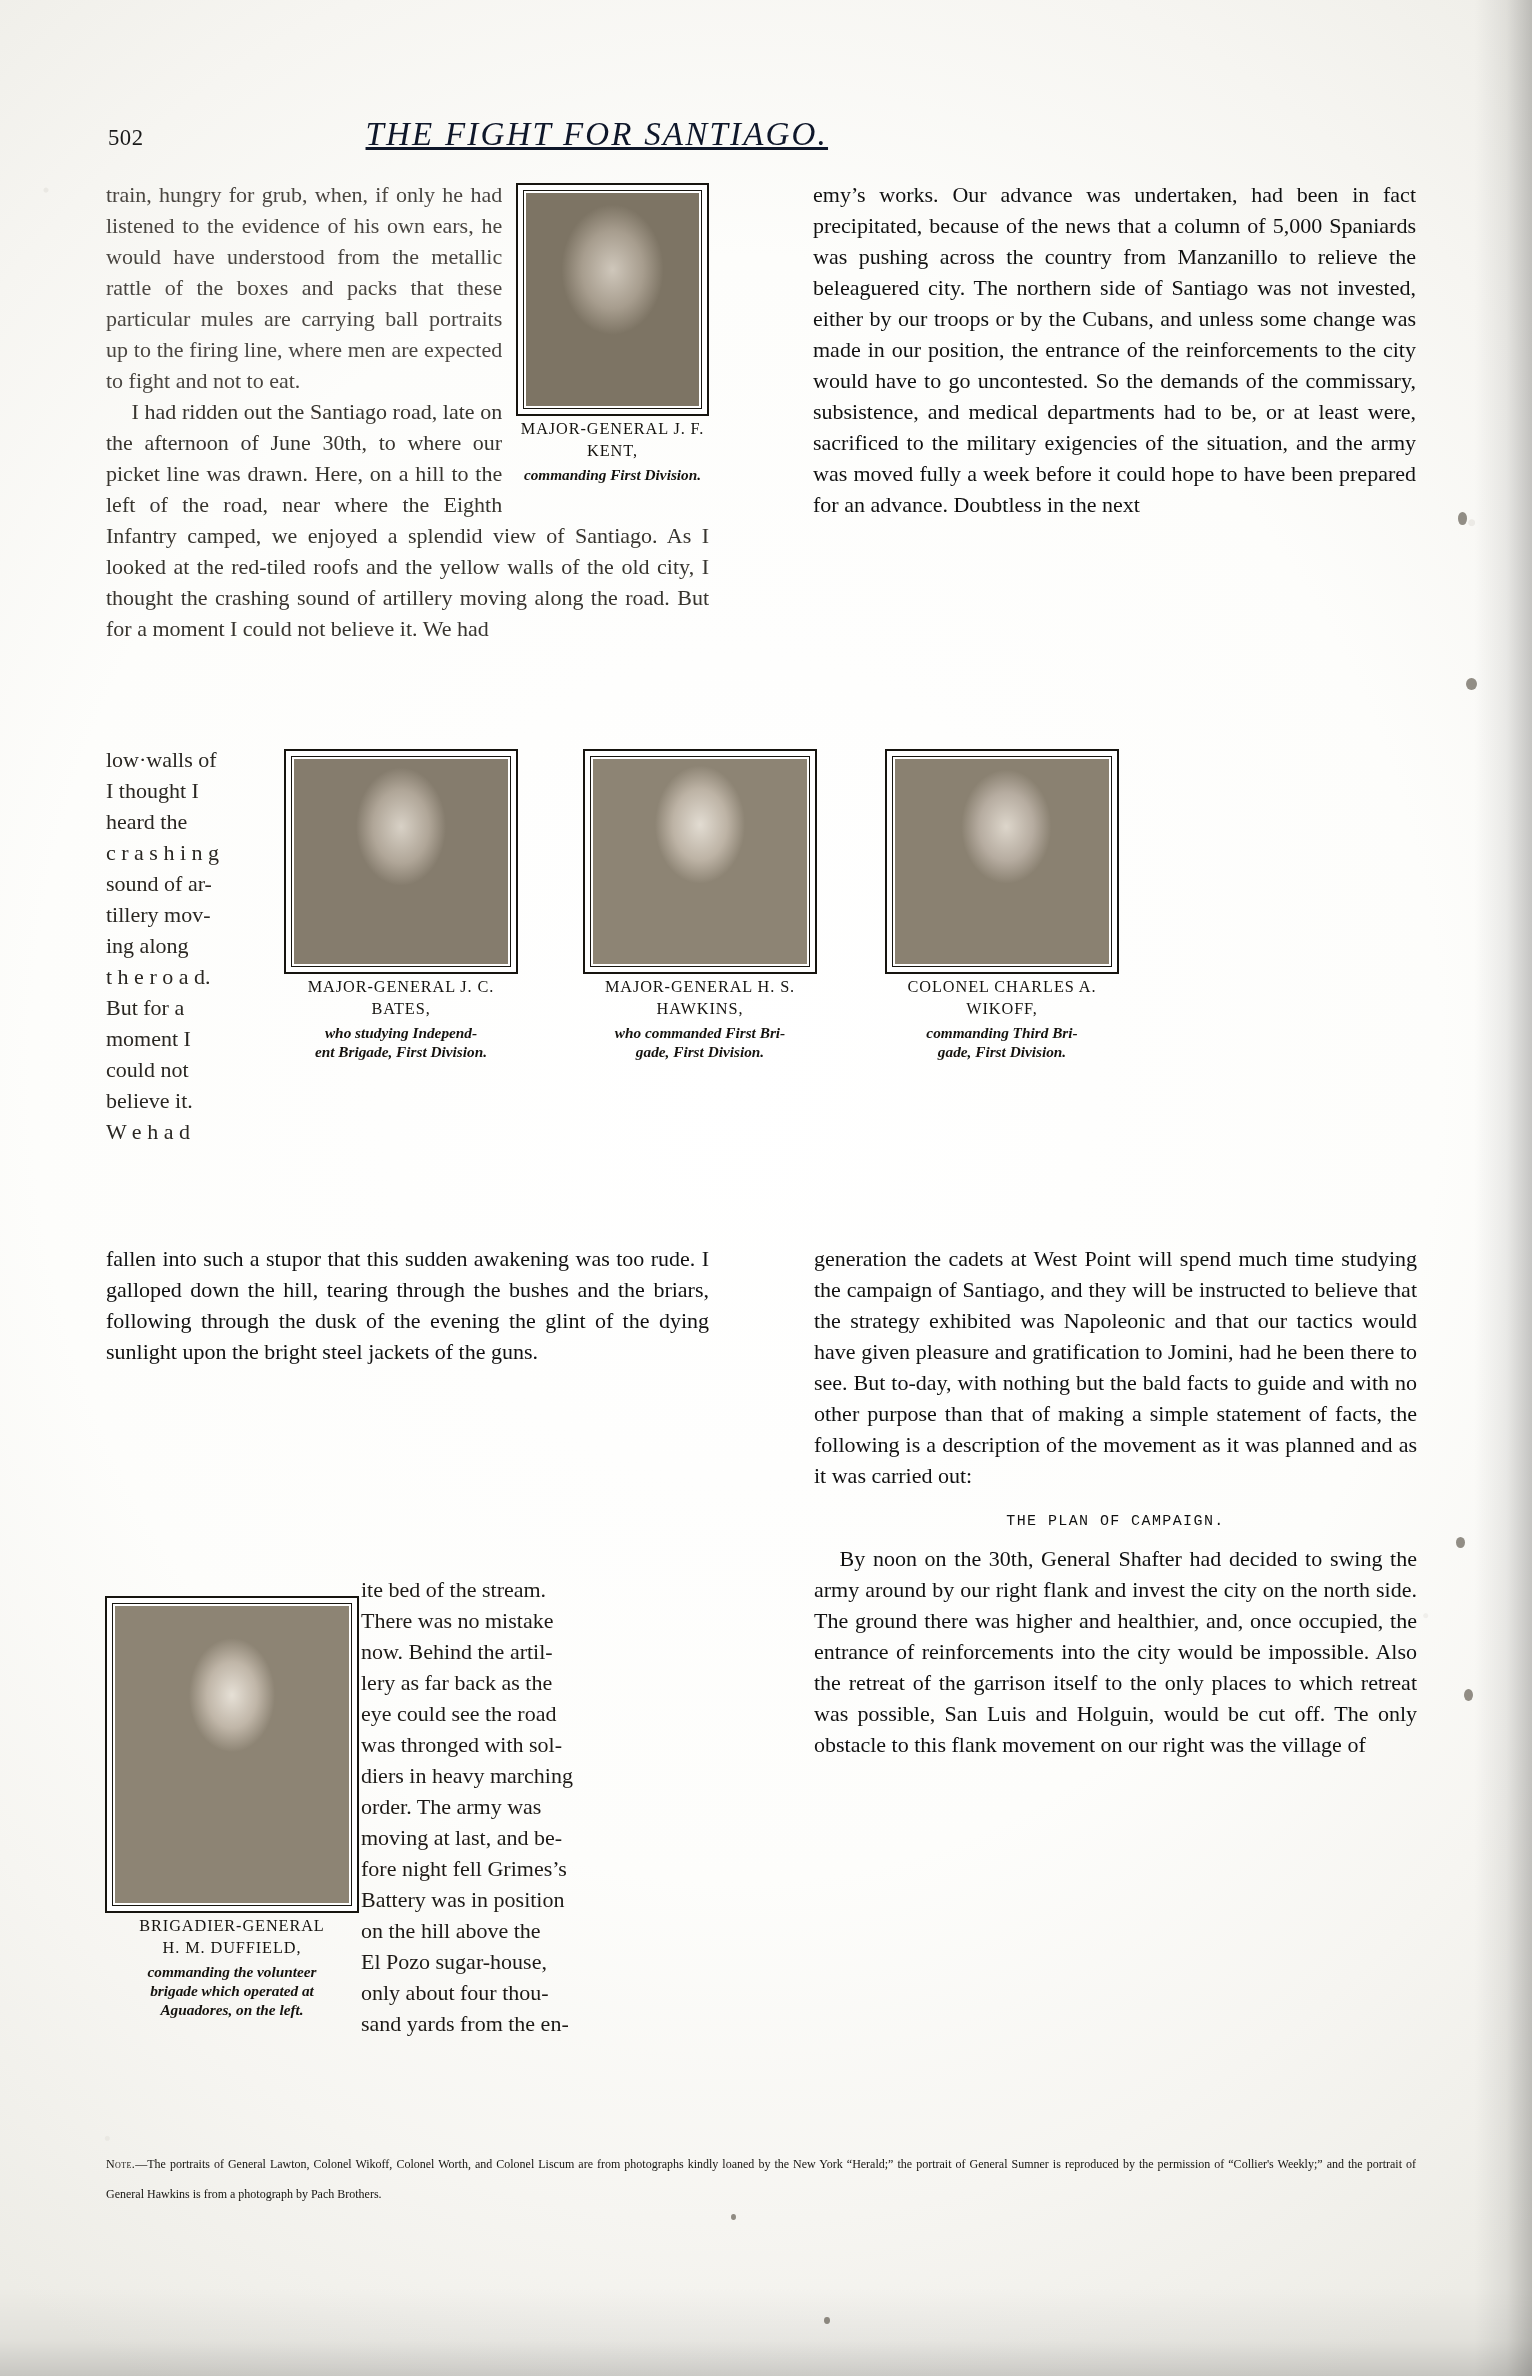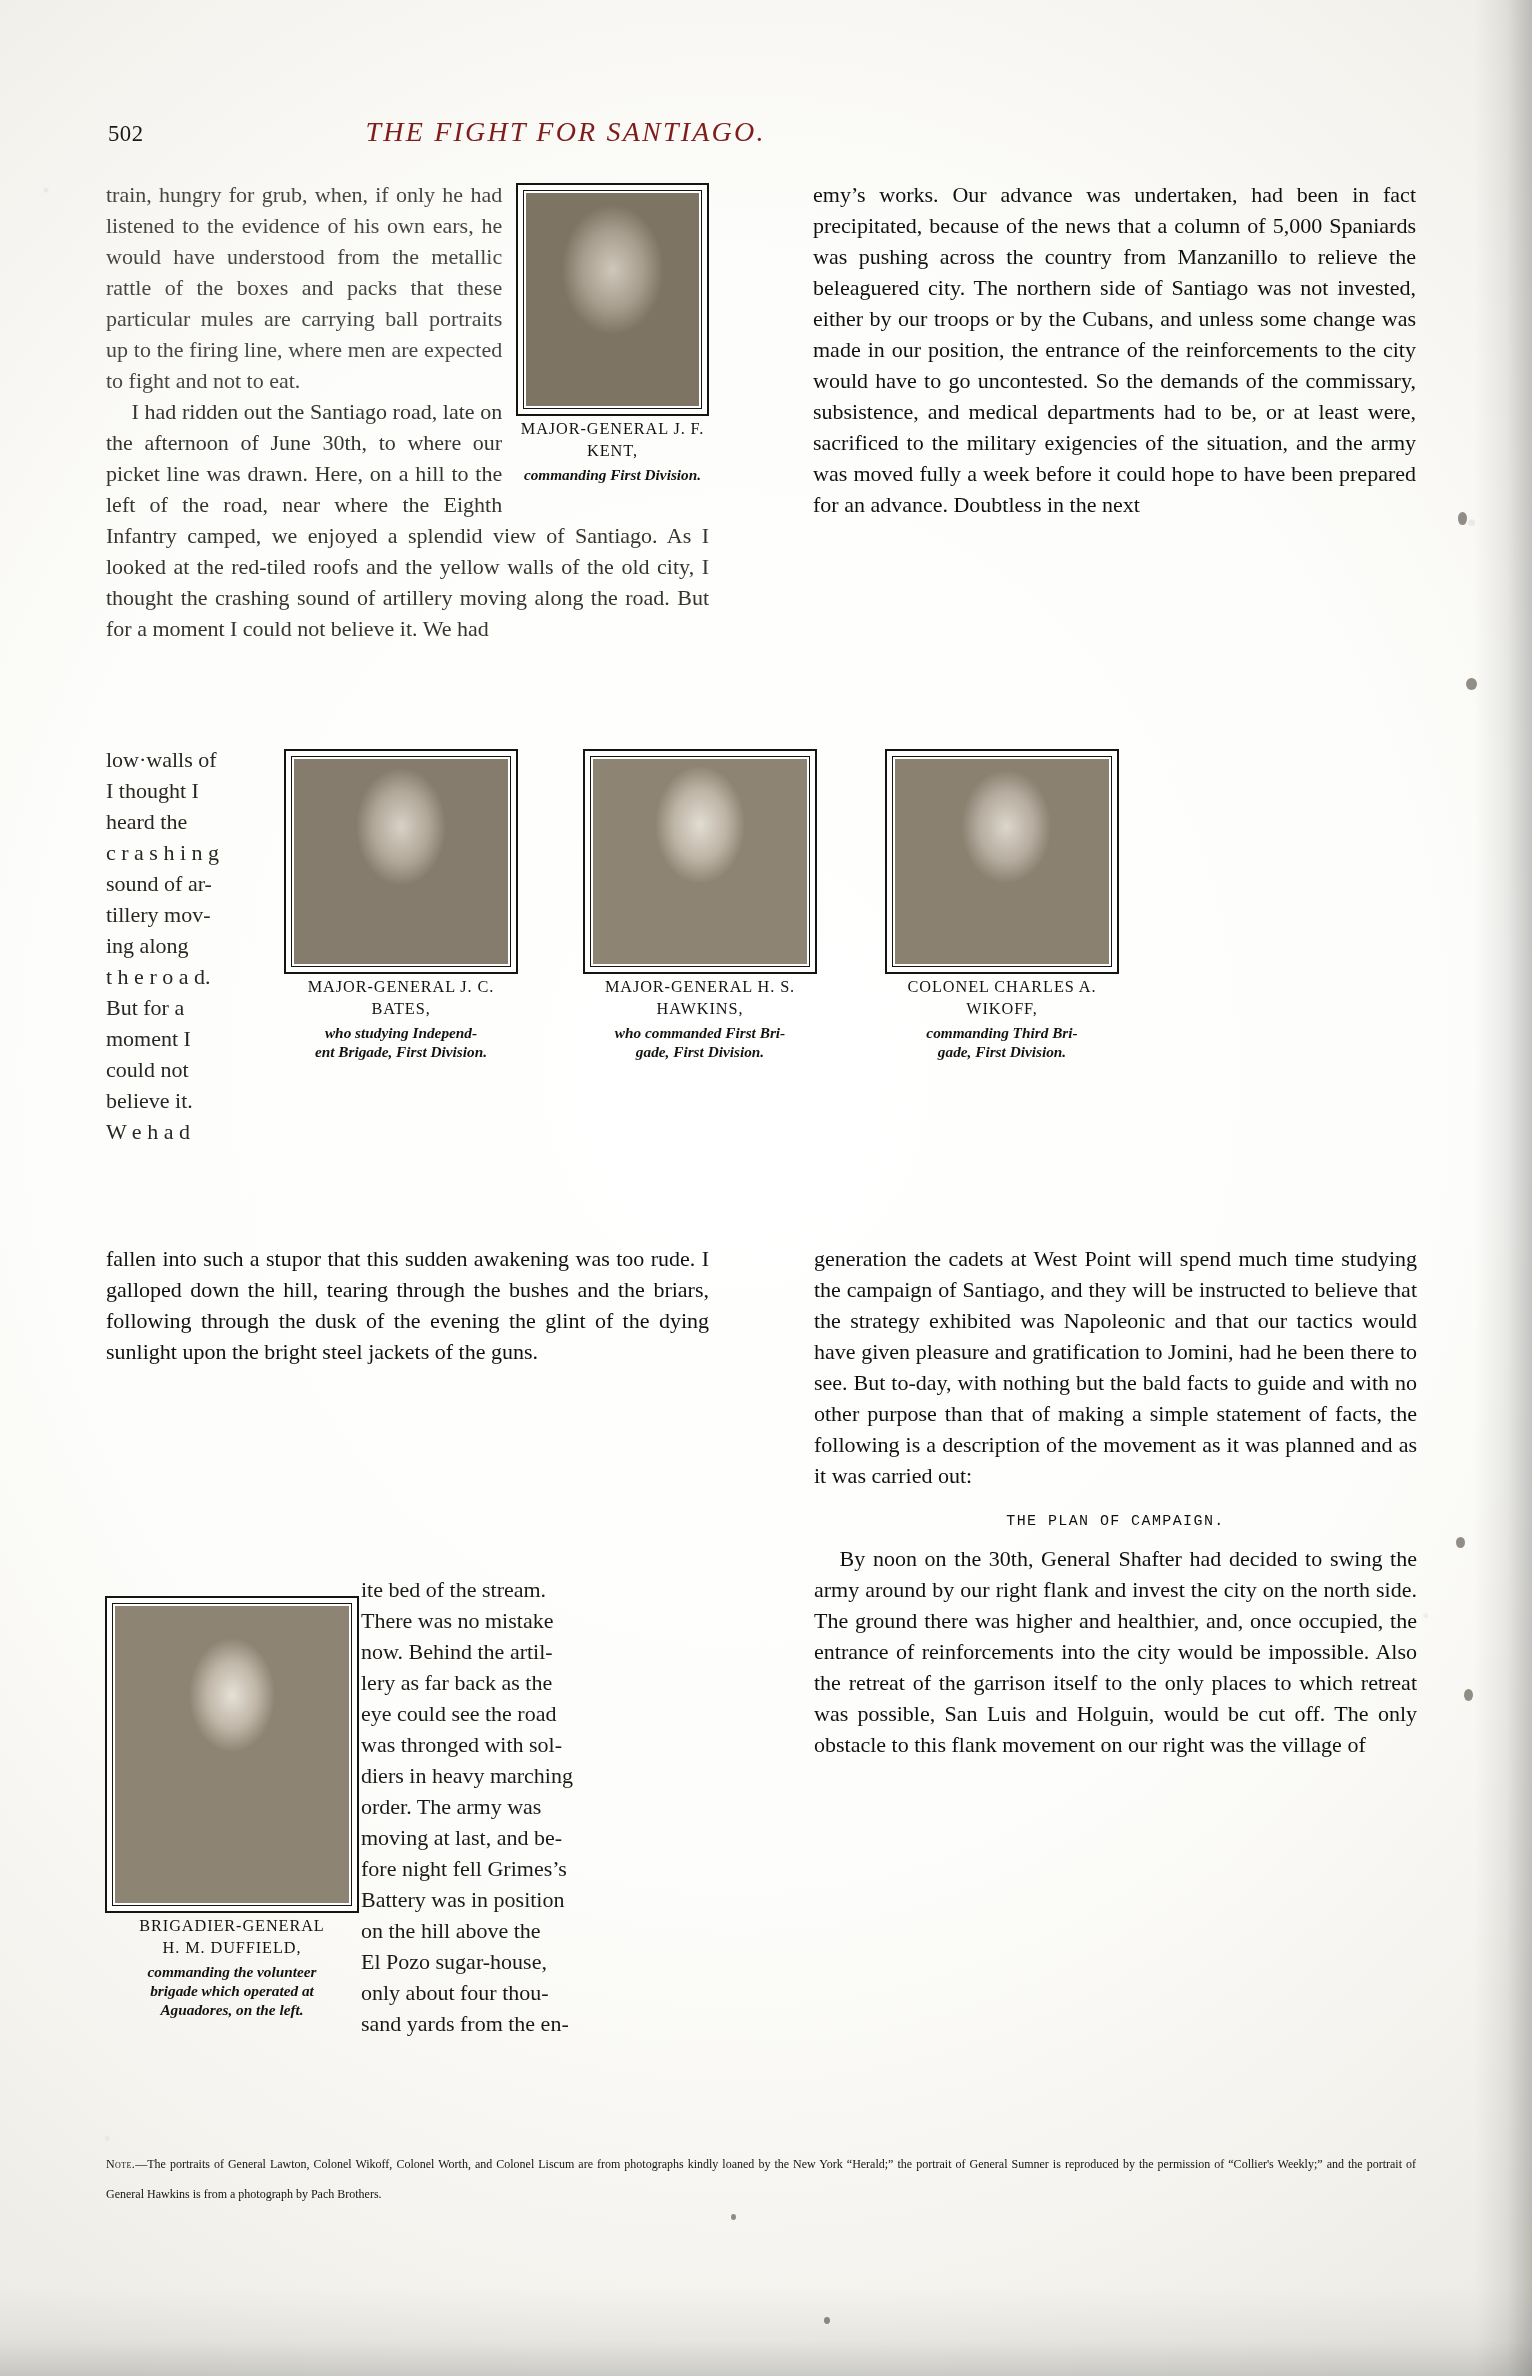--- a/index.html
+++ b/index.html
@@ -44,22 +44,22 @@
   .running-head{
     position:absolute;left:108px;top:116px;width:887px;height:39px;
     display:flex;align-items:baseline;
   }
   .folio{
     font-size:22.7px;letter-spacing:0.5px;color:#1a1a1a;
     font-family:"Liberation Serif", serif;
   }
   .head-title{
     margin-left:222px;
-    font-style:italic;font-size:28px;letter-spacing:2.2px;
-    color:#7f1d1d;white-space:nowrap;
+    font-style:italic;font-size:33px;letter-spacing:2.2px;
+    color:#0f172a;white-space:nowrap;text-decoration:underline;
   }
 
   
   .cols{
     position:absolute;left:106px;top:179px;width:1310px;
   }
   .col{position:absolute;top:0;width:603px;}
   .col-left{left:0;}
   .col-right{left:707px;}
 

